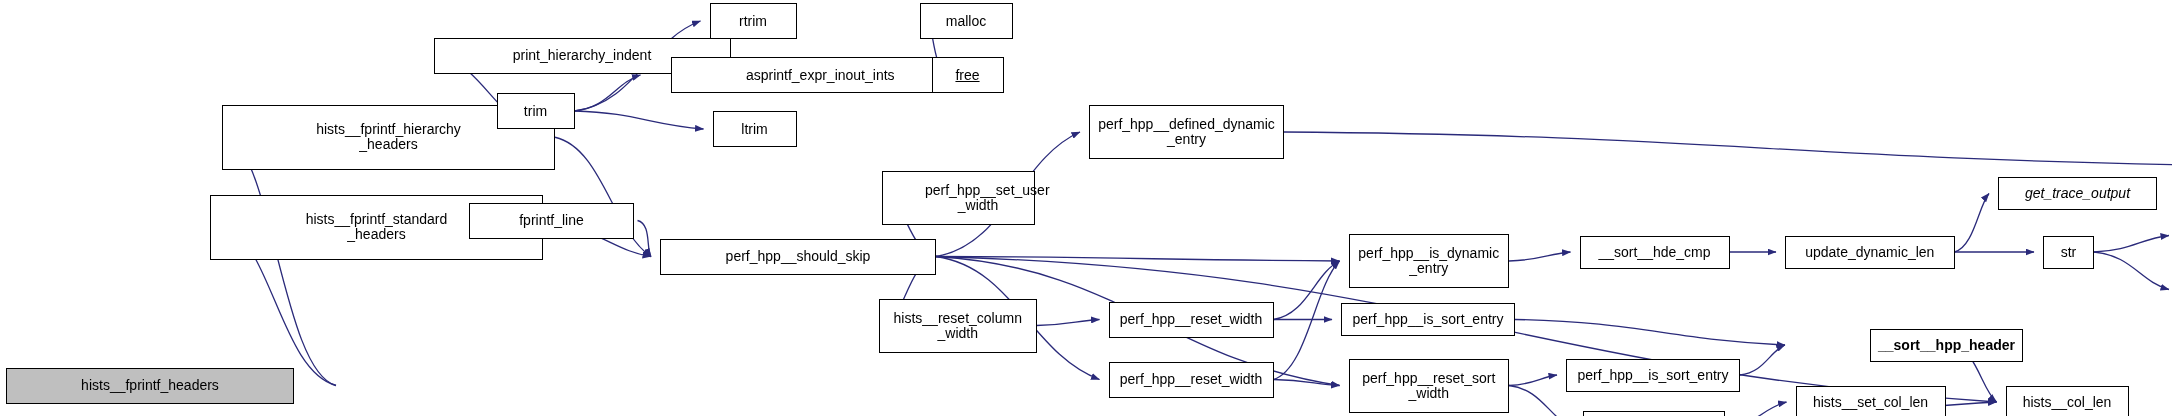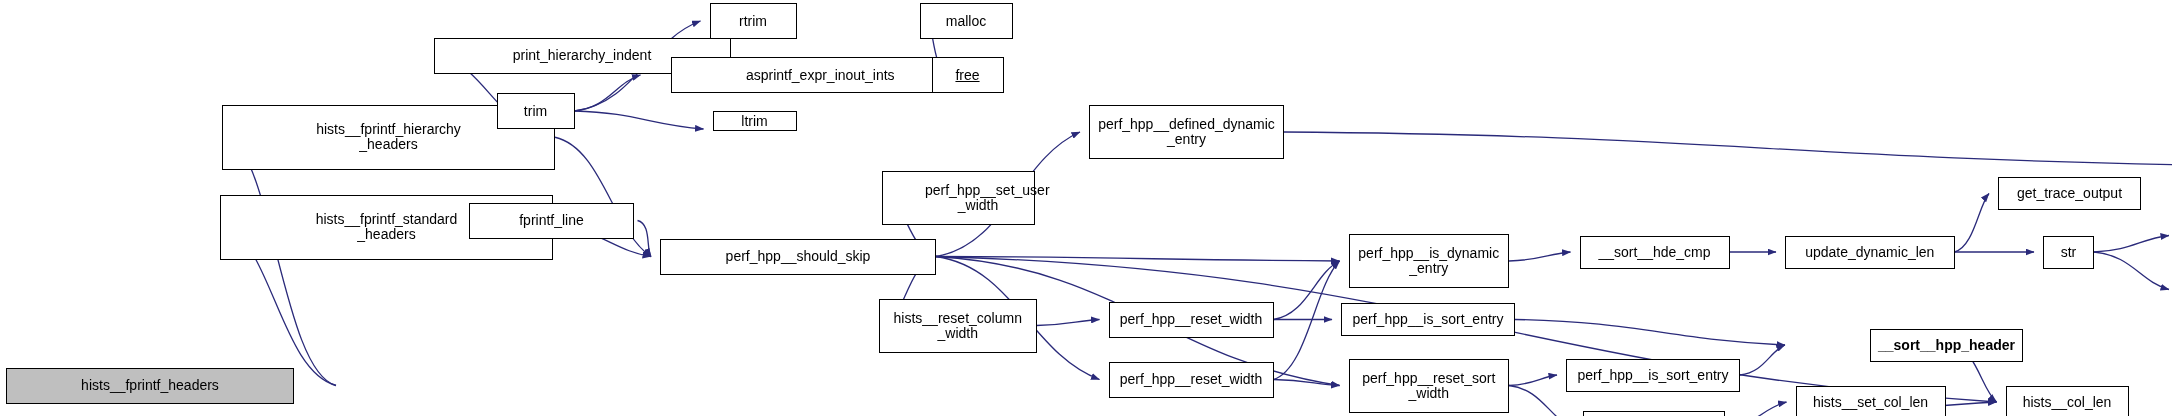--- a/index.html
+++ b/index.html
@@ -99,28 +99,28 @@
         <path d="M 1954.5 252 L 2034 252" fill="none" stroke="#2a2a7a" stroke-width="1.3" marker-end="url(#arrowhead)"></path>
         <path d="M 2094 252 C 2131.8 250.515, 2140.2 238.965, 2169 235.5" fill="none" stroke="#2a2a7a" stroke-width="1.3" marker-end="url(#arrowhead)"></path>
         <path d="M 2094 252 C 2131.8 255.375, 2140.2 281.625, 2169 289.5" fill="none" stroke="#2a2a7a" stroke-width="1.3" marker-end="url(#arrowhead)"></path>
         <path d="M 1953 345 C 1976.625 350.13, 1981.875 390.03000000000003, 1996.5 402" fill="none" stroke="#2a2a7a" stroke-width="1.3" marker-end="url(#arrowhead)"></path>
       </g>
   </svg>
   <div id="nodes">
       <div class="node root" style="left: 6px; top: 367.5px; width: 288px; height: 36px;"><span class="node-label">hists__fprintf_headers</span></div>
       <div class="node" style="left: 222px; top: 105px; width: 333px; height: 64.5px;"><span class="node-label">hists__fprintf_hierarchy
 _headers</span></div>
-      <div class="node" style="left: 220px; top: 195px; width: 333px; height: 64.5px;"><span class="node-label">hists__fprintf_standard
+      <div class="node" style="left: 210px; top: 195px; width: 333px; height: 64.5px;"><span class="node-label">hists__fprintf_standard
 _headers</span></div>
       <div class="node" style="left: 433.5px; top: 37.5px; width: 297px; height: 36px;"><span class="node-label">print_hierarchy_indent</span></div>
       <div class="node" style="left: 496.5px; top: 93px; width: 78px; height: 36px;"><span class="node-label">trim</span></div>
       <div class="node" style="left: 469px; top: 202.5px; width: 165px; height: 36px;"><span class="node-label">fprintf_line</span></div>
       <div class="node" style="left: 709.5px; top: 3px; width: 87px; height: 36px;"><span class="node-label">rtrim</span></div>
       <div class="node" style="left: 671px; top: 57px; width: 298.5px; height: 36px;"><span class="node-label">asprintf_expr_inout_ints</span></div>
-      <div class="node" style="left: 712.5px; top: 111px; width: 84px; height: 20px;"><span class="node-label">ltrim</span></div>
+      <div class="node" style="left: 712.5px; top: 111px; width: 84px; height: 36px;"><span class="node-label">ltrim</span></div>
       <div class="node" style="left: 919.5px; top: 3px; width: 93px; height: 36px;"><span class="node-label">malloc</span></div>
       <div class="node" style="left: 931.5px; top: 57px; width: 72px; height: 36px; text-decoration: underline;"><span class="node-label">free</span></div>
       <div class="node" style="left: 660px; top: 238.5px; width: 276px; height: 36px;"><span class="node-label">perf_hpp__should_skip</span></div>
       <div class="node" style="left: 1089px; top: 105px; width: 195px; height: 54px;"><span class="node-label">perf_hpp__defined_dynamic
 _entry</span></div>
       <div class="node" style="left: 882px; top: 171px; width: 153px; height: 54px; padding-left: 39px;"><span class="node-label">perf_hpp__set_user
 _width</span></div>
       <div class="node" style="left: 879px; top: 298.5px; width: 157.5px; height: 54px;"><span class="node-label">hists__reset_column
 _width</span></div>
       <div class="node" style="left: 1108.5px; top: 301.5px; width: 165px; height: 36px;"><span class="node-label">perf_hpp__reset_width</span></div>
@@ -129,17 +129,17 @@
 _entry</span></div>
       <div class="node" style="left: 1341px; top: 303px; width: 174px; height: 33px;"><span class="node-label">perf_hpp__is_sort_entry</span></div>
       <div class="node" style="left: 1348.5px; top: 358.5px; width: 160.5px; height: 54px;"><span class="node-label">perf_hpp__reset_sort
 _width</span></div>
       <div class="node" style="left: 1579.5px; top: 235.5px; width: 150px; height: 33px;"><span class="node-label">__sort__hde_cmp</span></div>
       <div class="node" style="left: 1566px; top: 358.5px; width: 174px; height: 33px;"><span class="node-label">perf_hpp__is_sort_entry</span></div>
       <div class="node" style="left: 1582.5px; top: 411px; width: 142.5px; height: 33px;"></div>
       <div class="node" style="left: 1785px; top: 235.5px; width: 169.5px; height: 33px;"><span class="node-label">update_dynamic_len</span></div>
       <div class="node" style="left: 1870px; top: 328.5px; width: 153px; height: 33px; font-weight: bold;"><span class="node-label">__sort__hpp_header</span></div>
       <div class="node" style="left: 1795.5px; top: 385.5px; width: 150px; height: 33px;"><span class="node-label">hists__set_col_len</span></div>
-      <div class="node" style="left: 1998px; top: 177px; width: 143px; height: 33px;"><span class="node-label">get_trace_output</span></div>
+      <div class="node" style="left: 1998px; top: 177px; width: 159px; height: 33px; font-style: italic;"><span class="node-label">get_trace_output</span></div>
       <div class="node" style="left: 2005.5px; top: 385.5px; width: 123px; height: 33px;"><span class="node-label">hists__col_len</span></div>
       <div class="node" style="left: 2043px; top: 235.5px; width: 51px; height: 33px;"><span class="node-label">str</span></div>
     </div>
 </div>
 
 </body></html>

